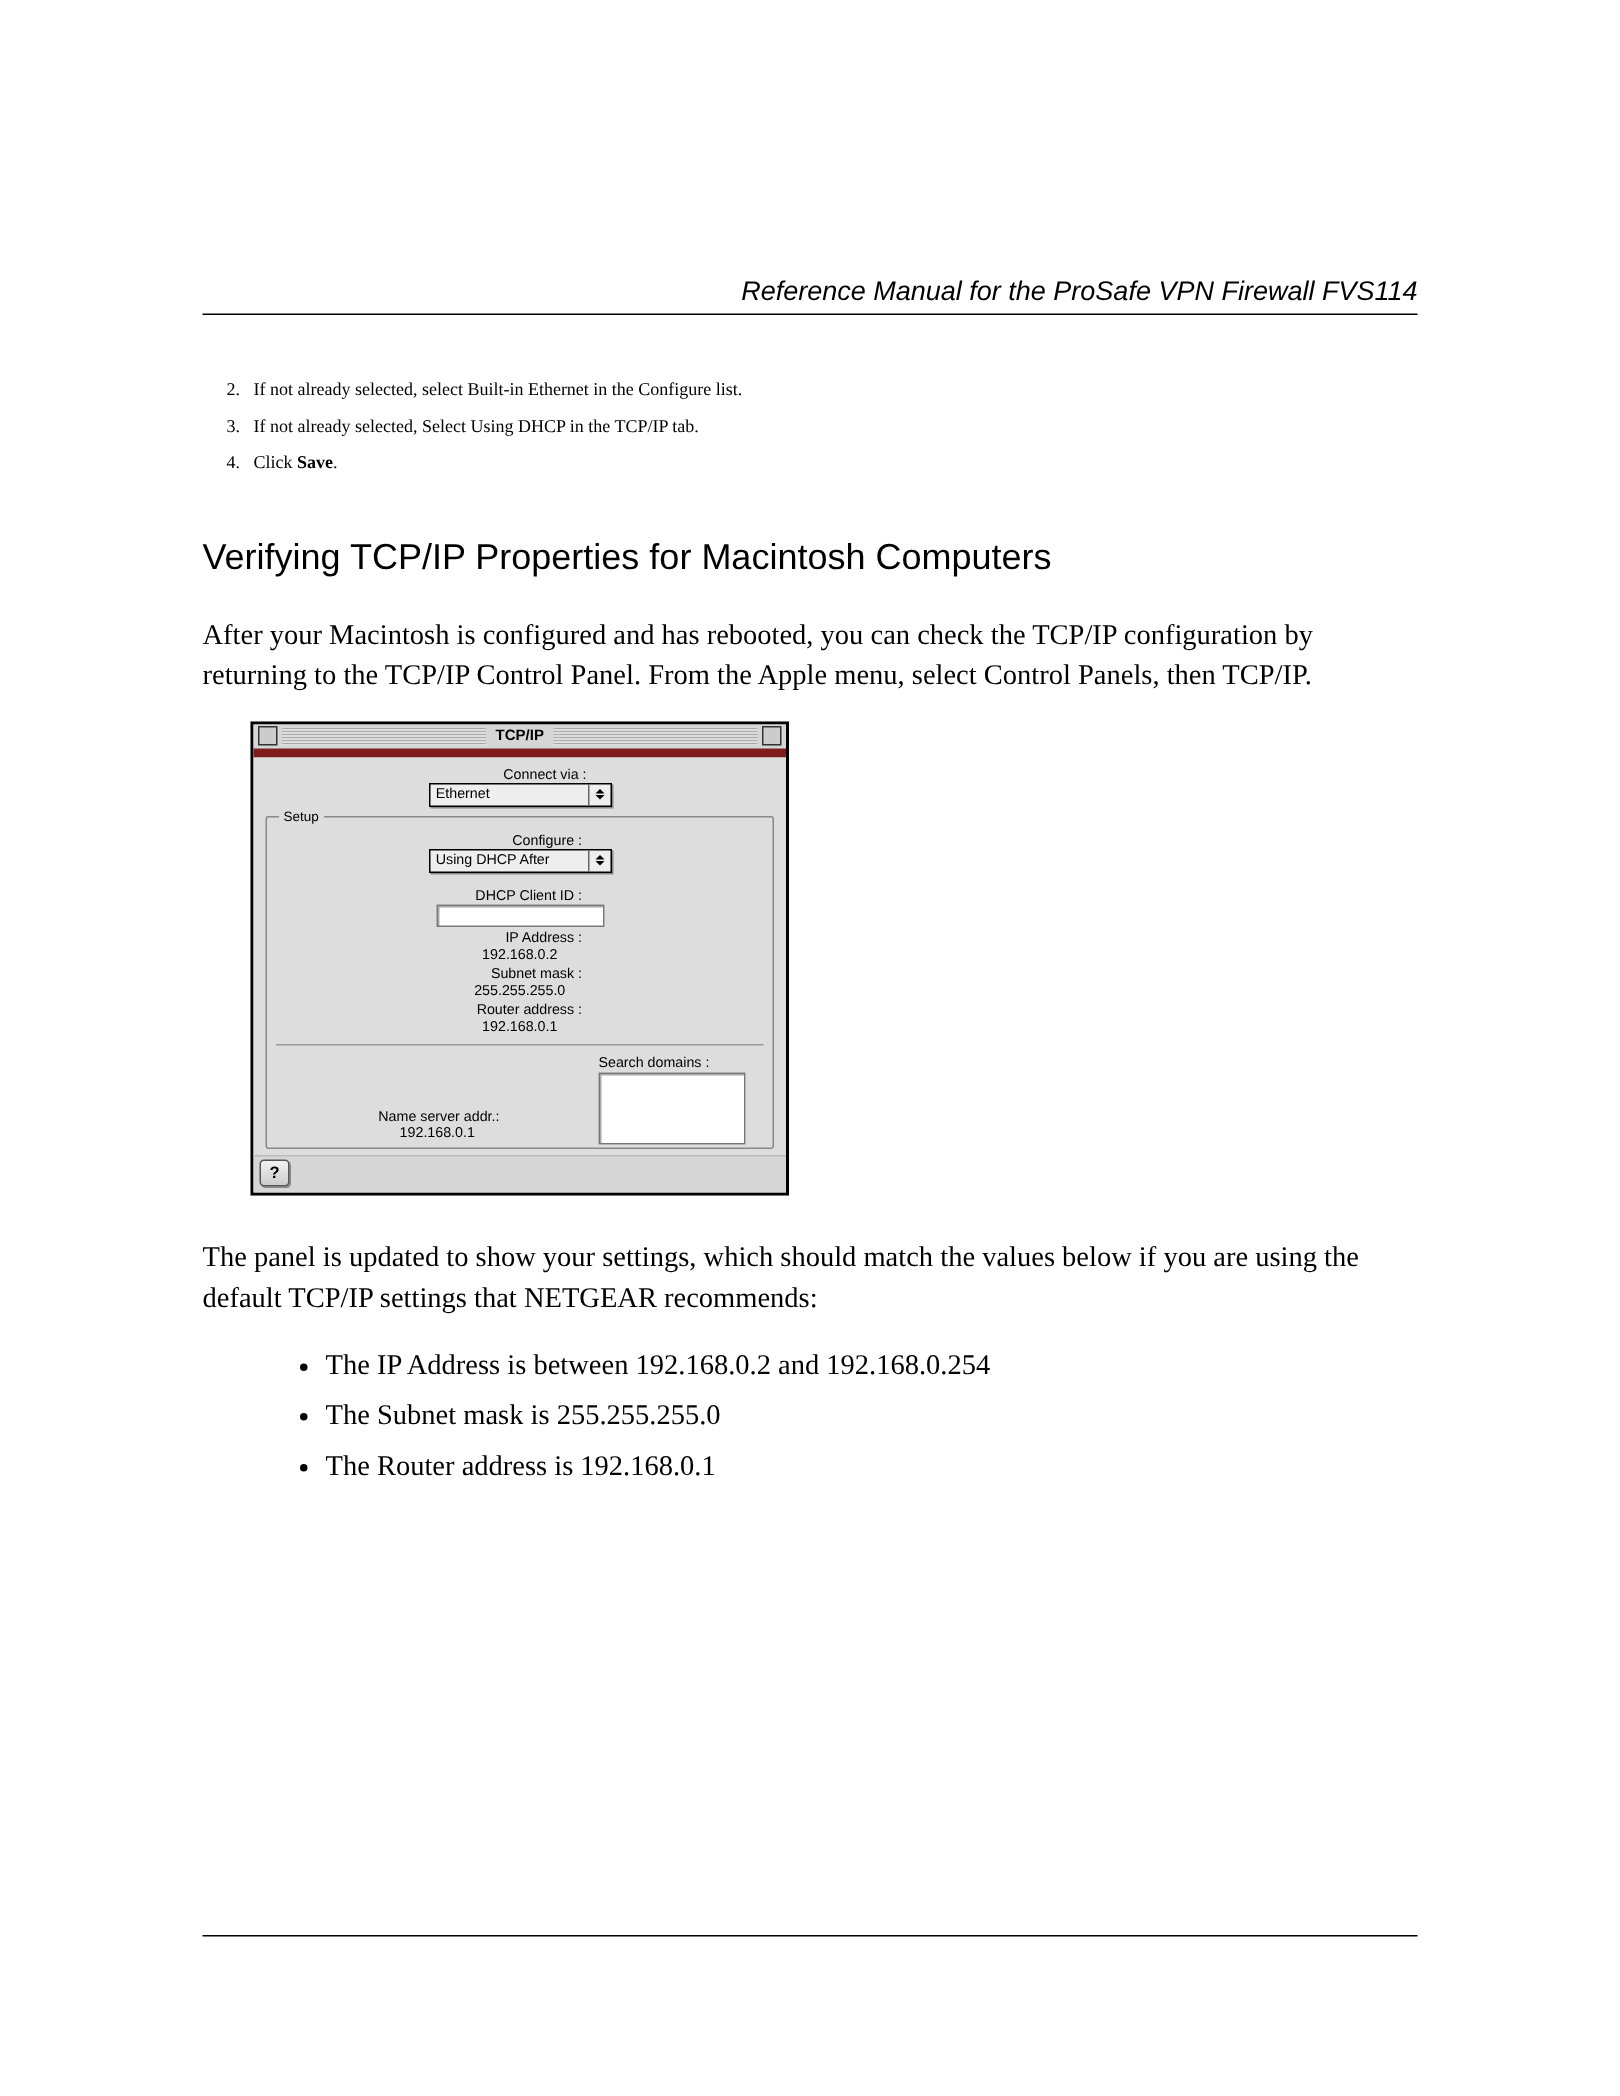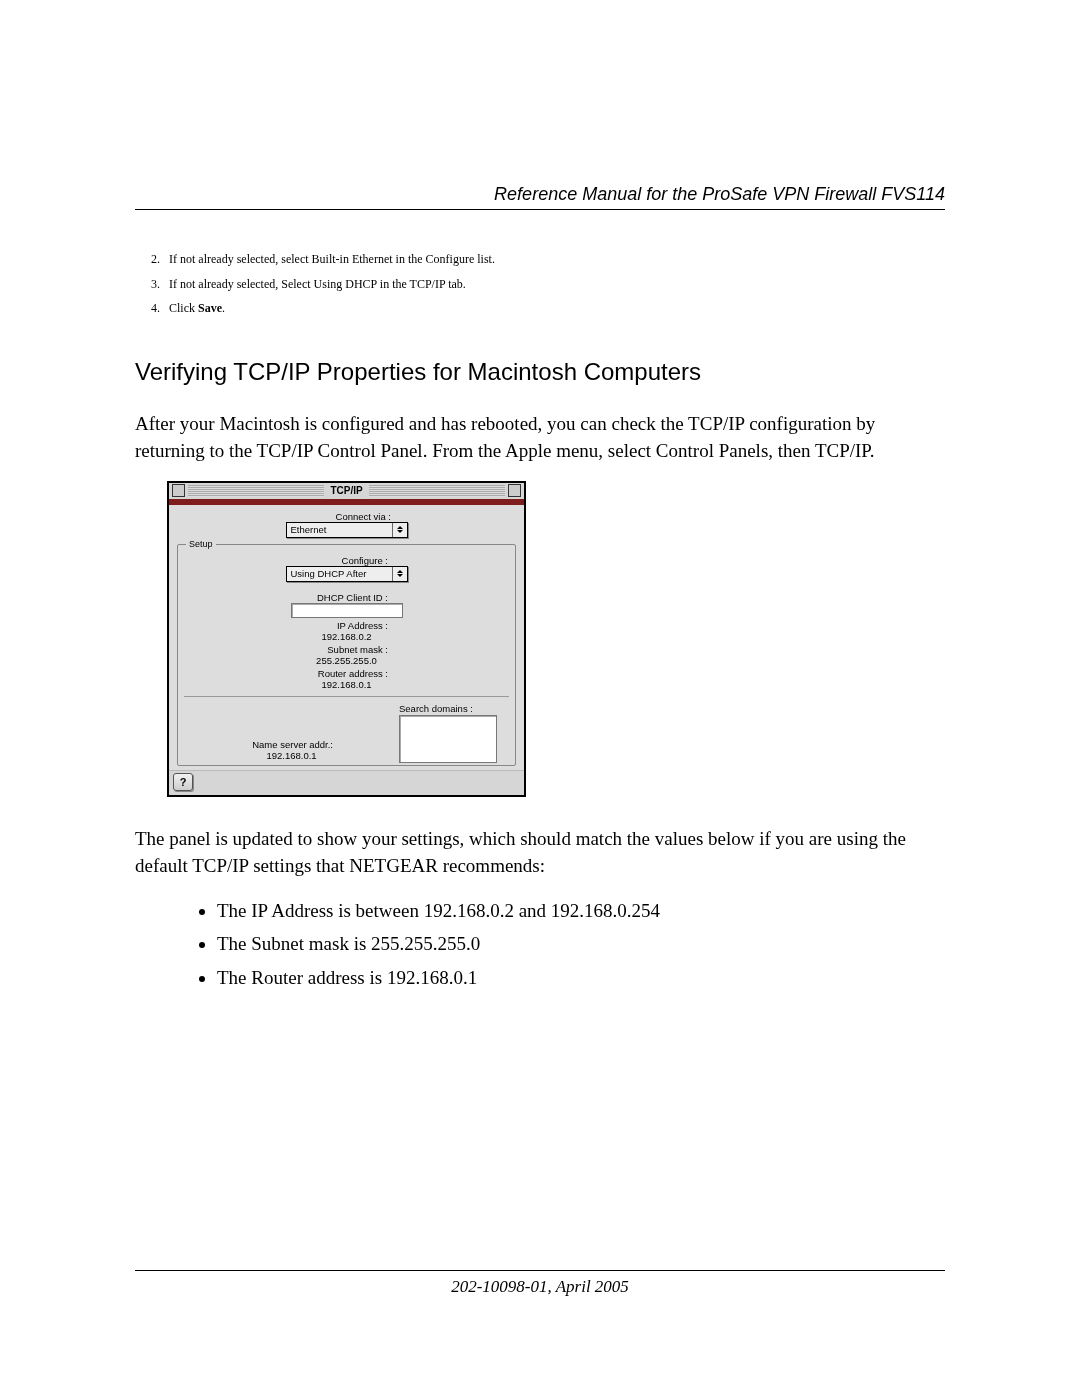--- a/index.html
+++ b/index.html
@@ -359,16 +359,15 @@
 
   <ul class="bullets">
     <li>The IP Address is between 192.168.0.2 and 192.168.0.254</li>
     <li>The Subnet mask is 255.255.255.0</li>
     <li>The Router address is 192.168.0.1</li>
   </ul>
 
 
   <div class="footer-zone">
     <div class="footer-rule"></div>
-    <div class="footer-line2">202-10098-01, April 2005</div>
   </div>
 
 </div>
 
 </body></html>

